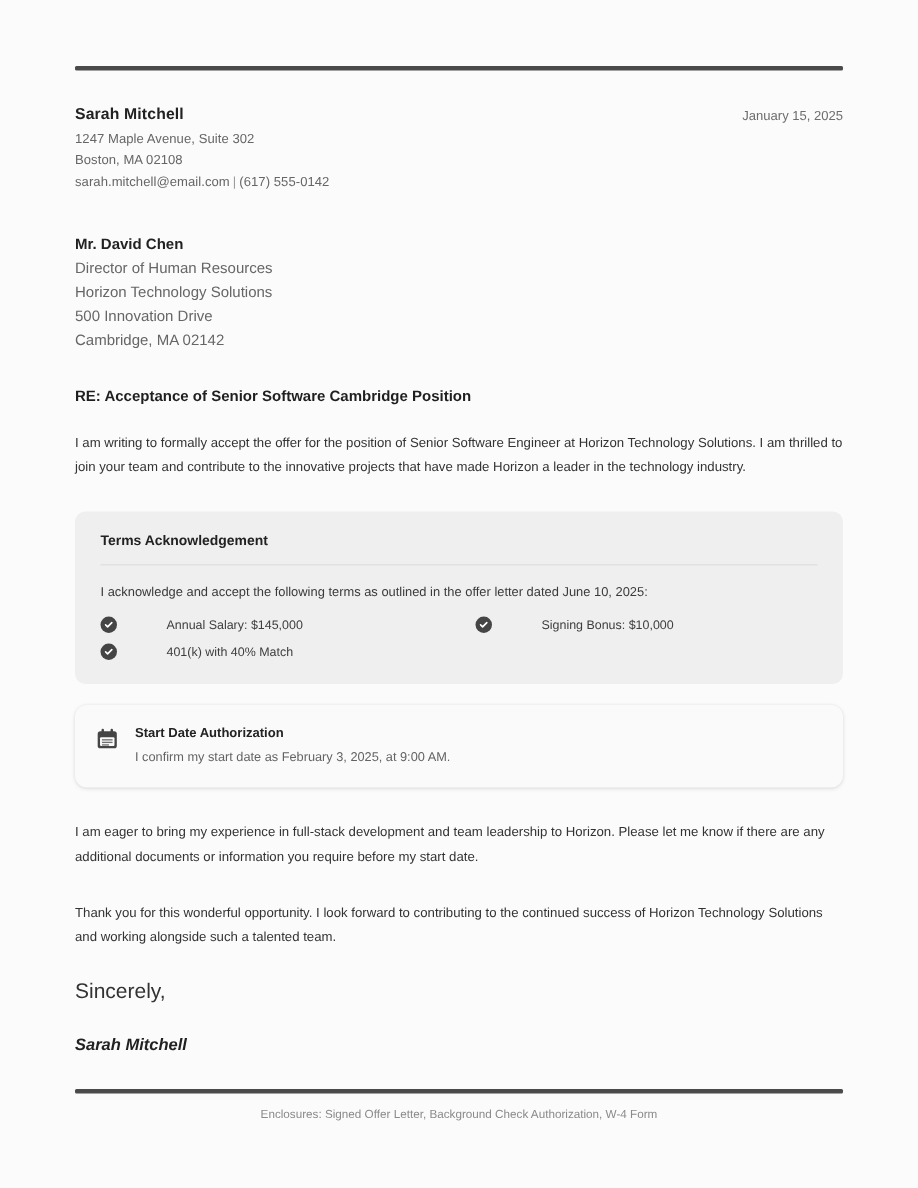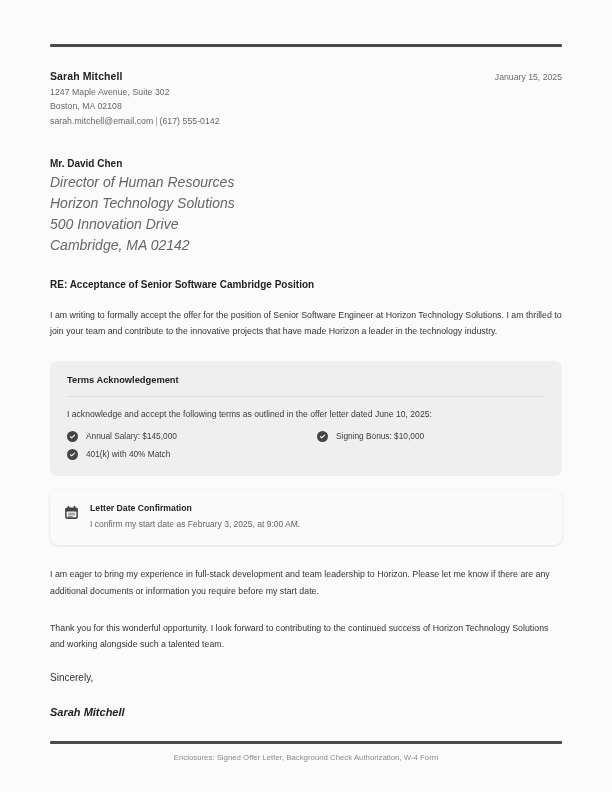--- a/index.html
+++ b/index.html
@@ -63,24 +63,23 @@
   
   .recipient {
     margin-top: 32px;
   }
   .recipient-name {
     font-size: 10px;
     font-weight: bold;
     color: #222;
   }
   .recipient-line {
-    font-size: 14px;
+    font-size: 10px;
     color: #666;
     margin-top: 5px;
-    font-style: italic;
   }
 
   
   .subject {
     margin-top: 26px;
     font-size: 10px;
     font-weight: bold;
     color: #1f1f1f;
   }
 
@@ -123,20 +122,21 @@
   .terms-grid {
     margin-top: 12px;
     display: grid;
     grid-template-columns: 1fr 1fr;
     column-gap: 22px;
     row-gap: 7px;
   }
   .term-item {
     display: flex;
     align-items: center;
+    gap: 25px;
   }
   .check-badge {
     flex: 0 0 auto;
     width: 11px;
     height: 11px;
     border-radius: 50%;
     background: #454545;
     display: flex;
     align-items: center;
     justify-content: center;
@@ -191,21 +191,21 @@
 
   
   .closing-para {
     margin-top: 21px;
     font-size: 8.8px;
     line-height: 16.2px;
     color: #333;
   }
   .sincerely {
     margin-top: 20px;
-    font-size: 10px;
+    font-size: 14px;
     color: #333;
   }
   .signature {
     margin-top: 23px;
     font-size: 11px;
     font-weight: bold;
     font-style: italic;
     color: #222;
   }
 
@@ -298,21 +298,21 @@
           <rect x="3" y="5" width="18" height="16" rx="2.5" fill="currentColor"></rect>
           <rect x="5.2" y="10.5" width="13.6" height="8.3" rx="1" fill="#fafafa"></rect>
           <rect x="6.6" y="2.6" width="2.3" height="4.4" rx="1.1" fill="currentColor"></rect>
           <rect x="15.1" y="2.6" width="2.3" height="4.4" rx="1.1" fill="currentColor"></rect>
           <rect x="7" y="12.4" width="10" height="1.25" fill="#6f6f6f"></rect>
           <rect x="7" y="14.8" width="10" height="1.25" fill="#6f6f6f"></rect>
           <rect x="7" y="17.2" width="6.6" height="1.25" fill="#6f6f6f"></rect>
         </svg>
       </span>
       <div class="card-body">
-        <div class="card-title">Letter Date Confirmation</div>
+        <div class="card-title">Start Date Authorization</div>
         <div class="card-text">I confirm my start date as February 3, 2025, at 9:00 AM.</div>
       </div>
     </div>
 
 
   </div>
 
   <div class="closing-para">I am eager to bring my experience in full-stack development and team leadership to Horizon. Please let me know if there are any additional documents or information you require before my start date.</div>
   <div class="closing-para">Thank you for this wonderful opportunity. I look forward to contributing to the continued success of Horizon Technology Solutions and working alongside such a talented team.</div>
 

